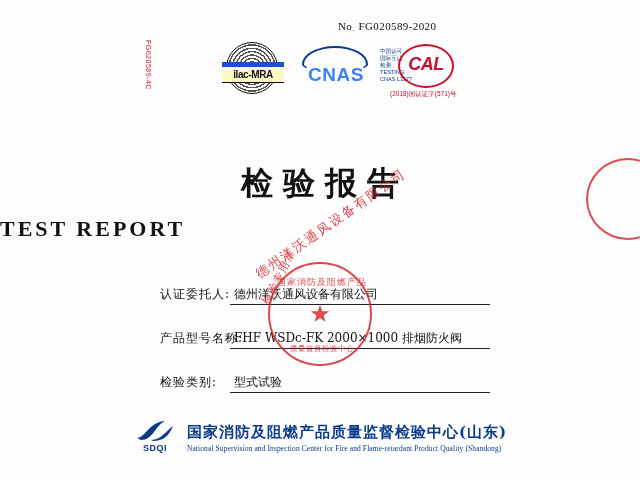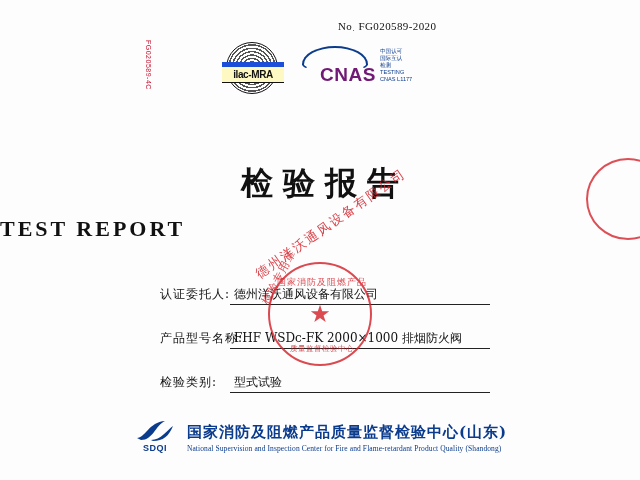--- a/index.html
+++ b/index.html
@@ -139,27 +139,27 @@
     position: absolute;
     left: 8px; top: 0px;
     width: 66px; height: 26px;
     border: 2.5px solid #0b3b8c;
     border-radius: 50% 50% 45% 45% / 70% 70% 30% 30%;
     border-bottom-color: transparent;
     box-sizing: border-box;
   }
   .cnas-word {
     position: absolute;
-    left: 12px; top: 18px;
+    left: 0; top: 18px;
     width: 84px;
     text-align: center;
     font-family: "Liberation Sans", sans-serif;
     font-weight: bold;
     font-size: 19px;
-    color: #701a75;
+    color: #3b82f6;
     letter-spacing: .5px;
   }
   .cnas-side {
     position: absolute;
     left: 86px; top: 2px;
     width: 52px;
     font-family: "Liberation Sans", sans-serif;
     font-size: 5.6px;
     line-height: 7px;
     color: #0b3b8c;
@@ -414,20 +414,25 @@
       <div class="cnas-word">CNAS</div>
       <div class="cnas-side">
         <div>中国认可</div>
         <div>国际互认</div>
         <div>检测</div>
         <div>TESTING</div>
         <div>CNAS L1177</div>
       </div>
     </div>
 
+    <div class="logo-item cal">
+      <div class="cal-oval"></div>
+      <div class="cal-text">CAL</div>
+      <div class="cal-code">(2018)国认证字(571)号</div>
+    </div>
   </div>
 
   <div class="edge-oval"></div>
 
   <div class="title-cn">检验报告</div>
   <div class="title-en">TEST REPORT</div>
 
   <div class="fields">
     <div class="field-row">
       <span class="field-label">认证委托人:</span>

